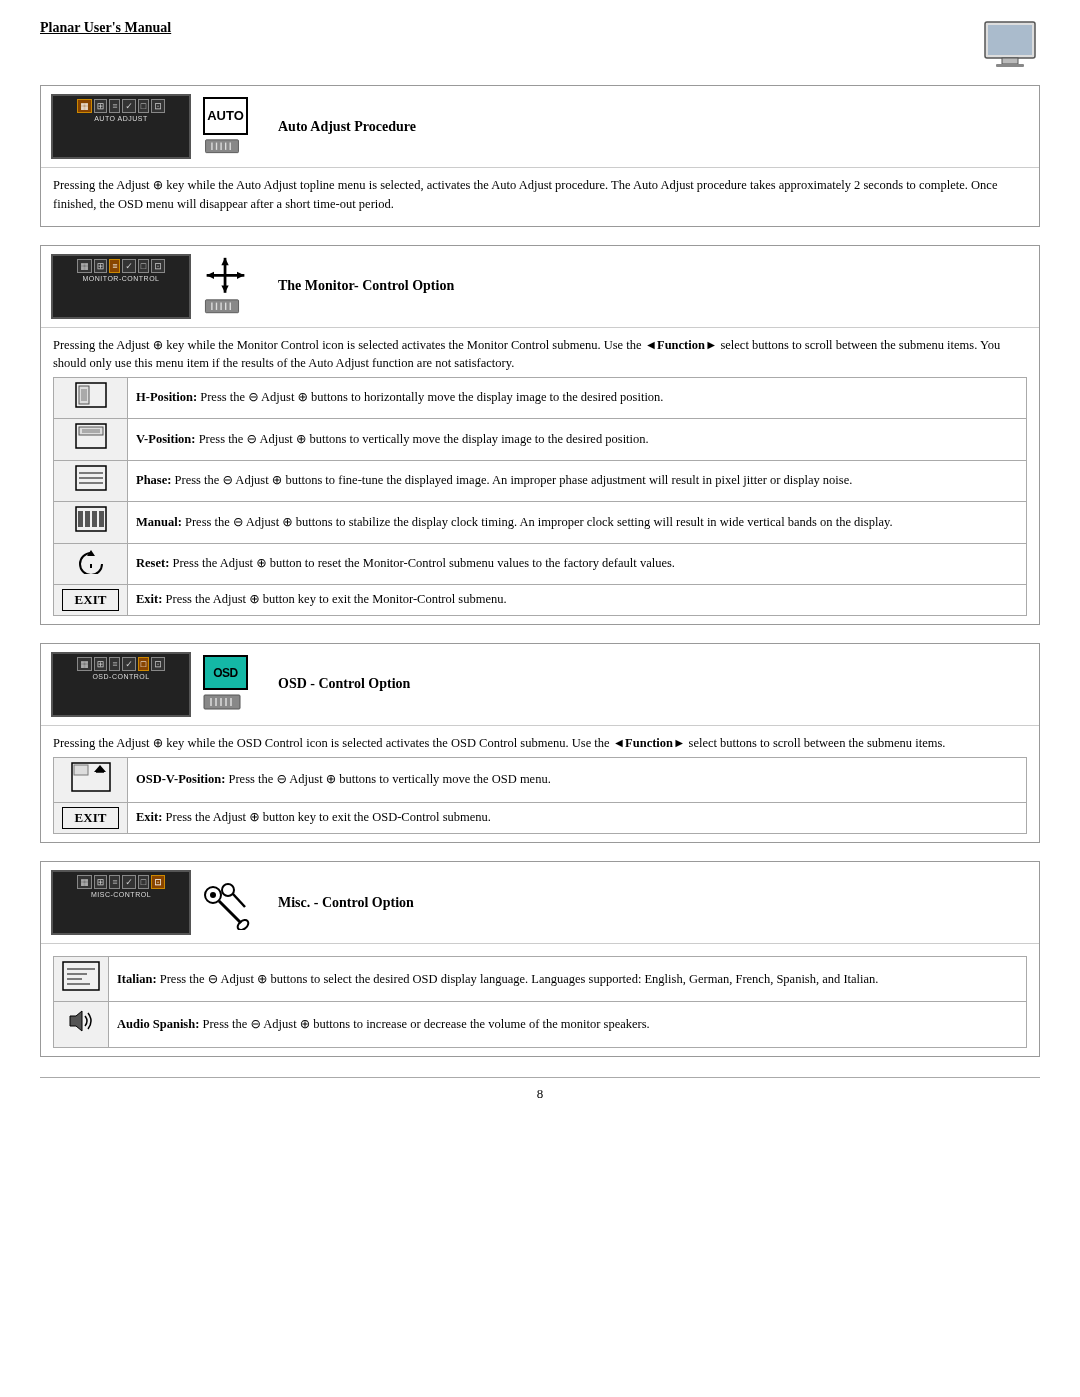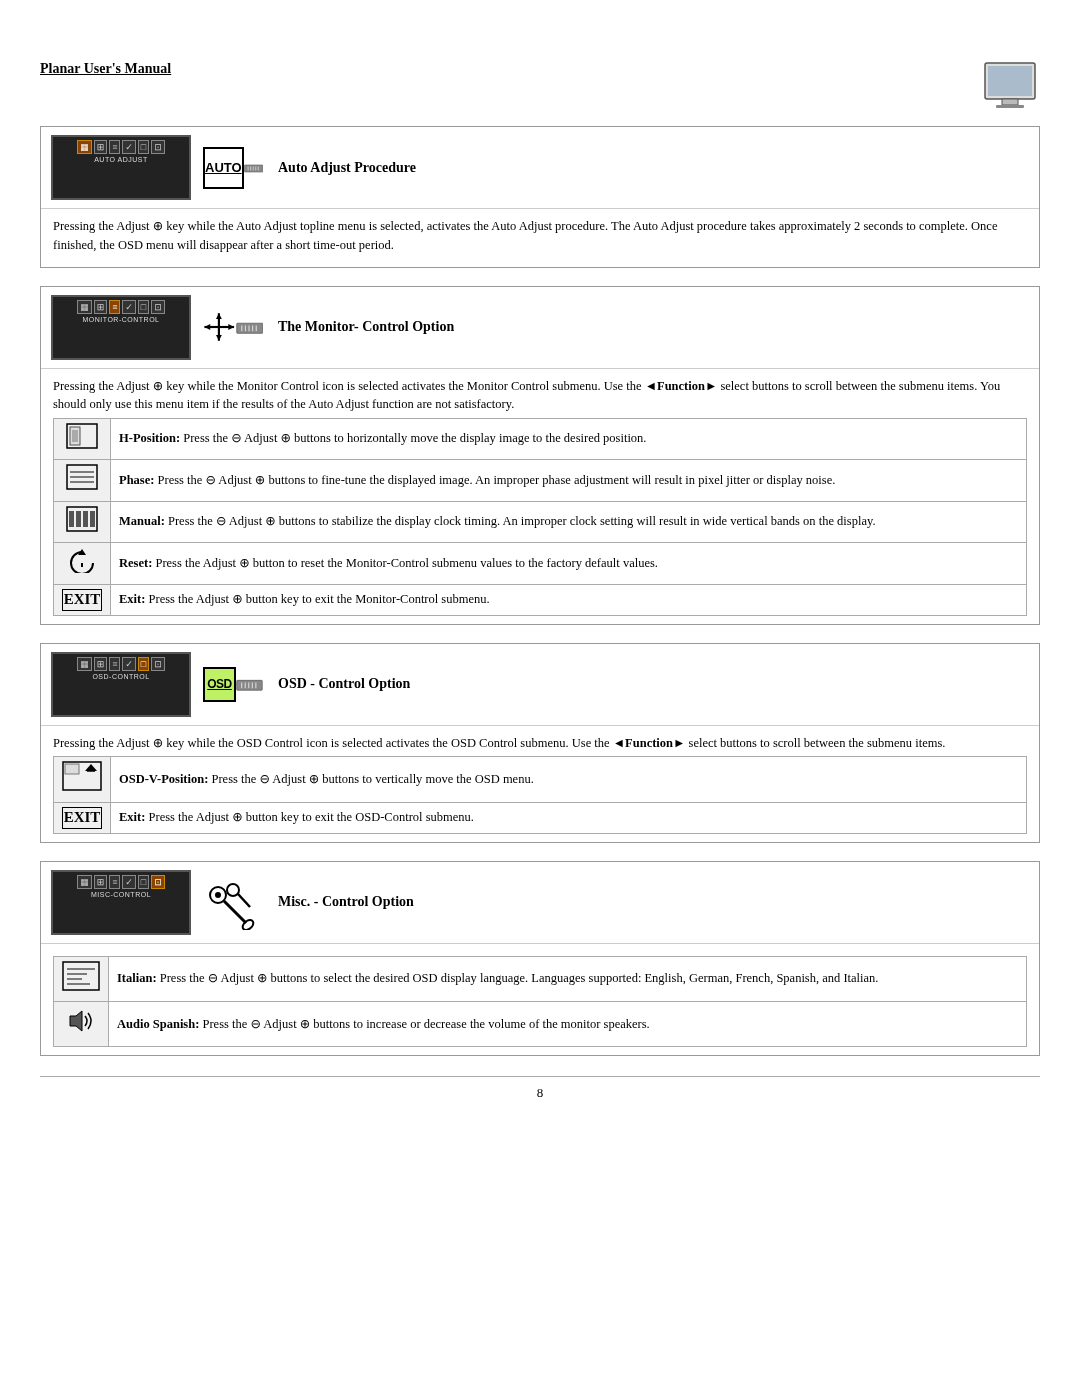--- a/index.html
+++ b/index.html
@@ -11,21 +11,20 @@
       width: 1080px;
       min-height: 1397px;
       padding: 20px 40px 40px 40px;
     }
     .page-header {
       display: flex;
       justify-content: space-between;
       align-items: flex-start;
       margin-bottom: 10px;
       border-bottom: none;
-      margin-top: 41px;
     }
     .page-title {
       font-weight: bold;
       font-size: 14px;
       text-decoration: underline;
     }
     
     .section-box {
       border: 1px solid #999;
       margin-bottom: 18px;
@@ -55,25 +54,24 @@
       color: #ddd;
       font-size: 7px;
       letter-spacing: 0.5px;
       margin-top: 2px;
       font-family: Arial, sans-serif;
     }
     .section-symbol {
       width: 60px;
       height: 60px;
       display: flex;
-      align-items: center;
+      flex-direction: column;
       justify-content: center;
       margin-right: 15px;
       flex-shrink: 0;
-      text-decoration: underline;
     }
     .section-title-text {
       font-size: 14px;
       font-weight: bold;
     }
     .section-body {
       padding: 8px 12px;
       font-size: 12.5px;
       line-height: 1.5;
     }
@@ -120,23 +118,23 @@
     }
     
     .page-footer {
       text-align: center;
       margin-top: 20px;
       font-size: 13px;
       border-top: 1px solid #aaa;
       padding-top: 8px;
     }
     .exit-icon {
-      width: 40px;
+      width: 57px;
       height: 22px;
-      font-size: 15px;
+      font-size: 13px;
       font-weight: bold;
       display: flex;
       align-items: center;
       justify-content: center;
       border: 1.5px solid #000;
     }
   </style>
 </head>
 <body>
 
@@ -227,20 +225,30 @@
             <rect x="4" y="4" width="10" height="18" fill="#ddd" stroke="#555" stroke-width="1"></rect>
             <rect x="6" y="7" width="6" height="12" fill="#aaa"></rect>
           </svg>
         </td>
         <td><strong>H-Position:</strong> Press the ⊖ Adjust ⊕ buttons to horizontally move the display image to the desired position.</td>
       </tr>
       <tr>
         <td class="icon-cell">
           <svg width="32" height="26" viewBox="0 0 32 26">
             <rect x="1" y="1" width="30" height="24" fill="none" stroke="#000" stroke-width="1.5"></rect>
+            <rect x="4" y="4" width="24" height="8" fill="#ddd" stroke="#555" stroke-width="1"></rect>
+            <rect x="7" y="6" width="18" height="4" fill="#aaa"></rect>
+          </svg>
+        </td>
+        <td><strong>V-Position:</strong> Press the ⊖ Adjust ⊕ buttons to vertically move the display image to the desired position.</td>
+      </tr>
+      <tr>
+        <td class="icon-cell">
+          <svg width="32" height="26" viewBox="0 0 32 26">
+            <rect x="1" y="1" width="30" height="24" fill="none" stroke="#000" stroke-width="1.5"></rect>
             <line x1="4" y1="8" x2="28" y2="8" stroke="#555" stroke-width="1.5"></line>
             <line x1="4" y1="13" x2="28" y2="13" stroke="#555" stroke-width="1.5"></line>
             <line x1="4" y1="18" x2="28" y2="18" stroke="#555" stroke-width="1.5"></line>
           </svg>
         </td>
         <td><strong>Phase:</strong> Press the ⊖ Adjust ⊕ buttons to fine-tune the displayed image.  An improper phase adjustment will result in pixel jitter or display noise.</td>
       </tr>
       <tr>
         <td class="icon-cell">
           <svg width="32" height="26" viewBox="0 0 32 26">
@@ -281,21 +289,21 @@
         <span class="tb-icon">▦</span>
         <span class="tb-icon">⊞</span>
         <span class="tb-icon">≡</span>
         <span class="tb-icon">✓</span>
         <span class="tb-icon sel">□</span>
         <span class="tb-icon">⊡</span>
       </div>
       <div class="osd-label">OSD-CONTROL</div>
     </div>
     <div class="section-symbol">
-      <div style="border:2px solid #000;background:#bef264;width:45px;height:35px;display:flex;align-items:center;justify-content:center;font-size:12px;font-weight:bold;font-family:Arial;letter-spacing:-0.5px;">OSD</div>
+      <div style="border:2px solid #000;background:#14b8a6;width:45px;height:35px;display:flex;align-items:center;justify-content:center;font-size:12px;font-weight:bold;font-family:Arial;letter-spacing:-0.5px;">OSD</div>
       <svg width="38" height="20" viewBox="0 0 38 20" style="margin-top:3px;">
         <rect x="1" y="2" width="36" height="14" rx="1" fill="#888" stroke="#555" stroke-width="1"></rect>
         <line x1="8" y1="5" x2="8" y2="13" stroke="#ddd" stroke-width="1.5"></line>
         <line x1="13" y1="5" x2="13" y2="13" stroke="#ddd" stroke-width="1.5"></line>
         <line x1="18" y1="5" x2="18" y2="13" stroke="#ddd" stroke-width="1.5"></line>
         <line x1="23" y1="5" x2="23" y2="13" stroke="#ddd" stroke-width="1.5"></line>
         <line x1="28" y1="5" x2="28" y2="13" stroke="#ddd" stroke-width="1.5"></line>
       </svg>
     </div>
     <span class="section-title-text">OSD - Control Option</span>

